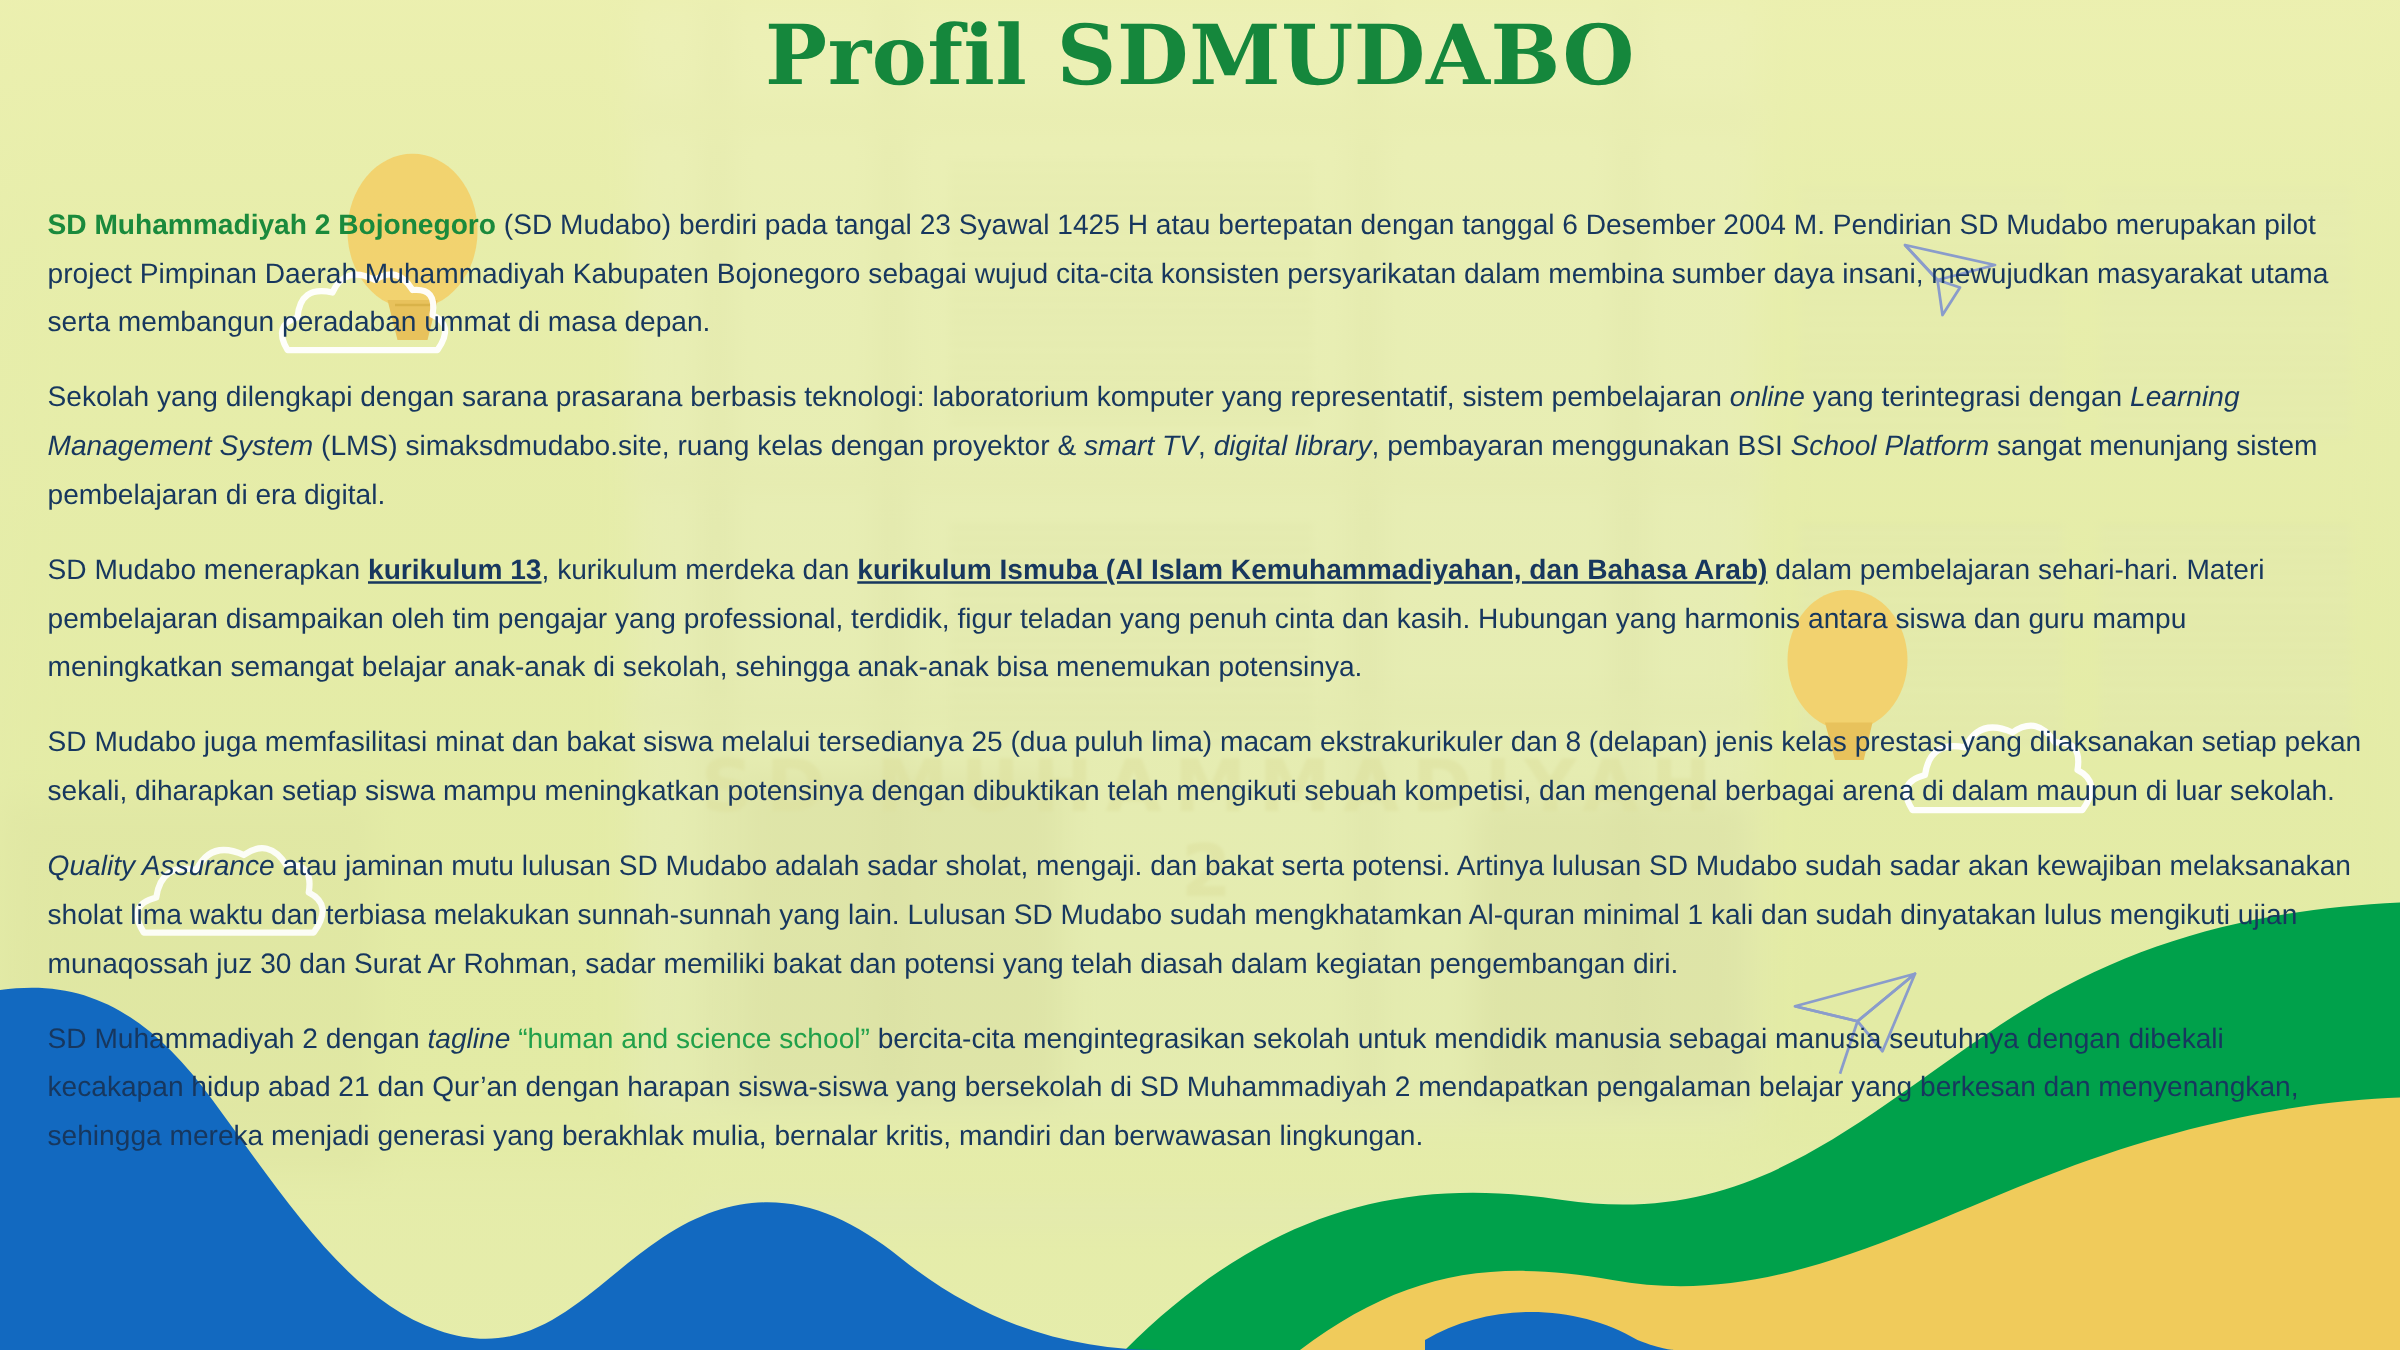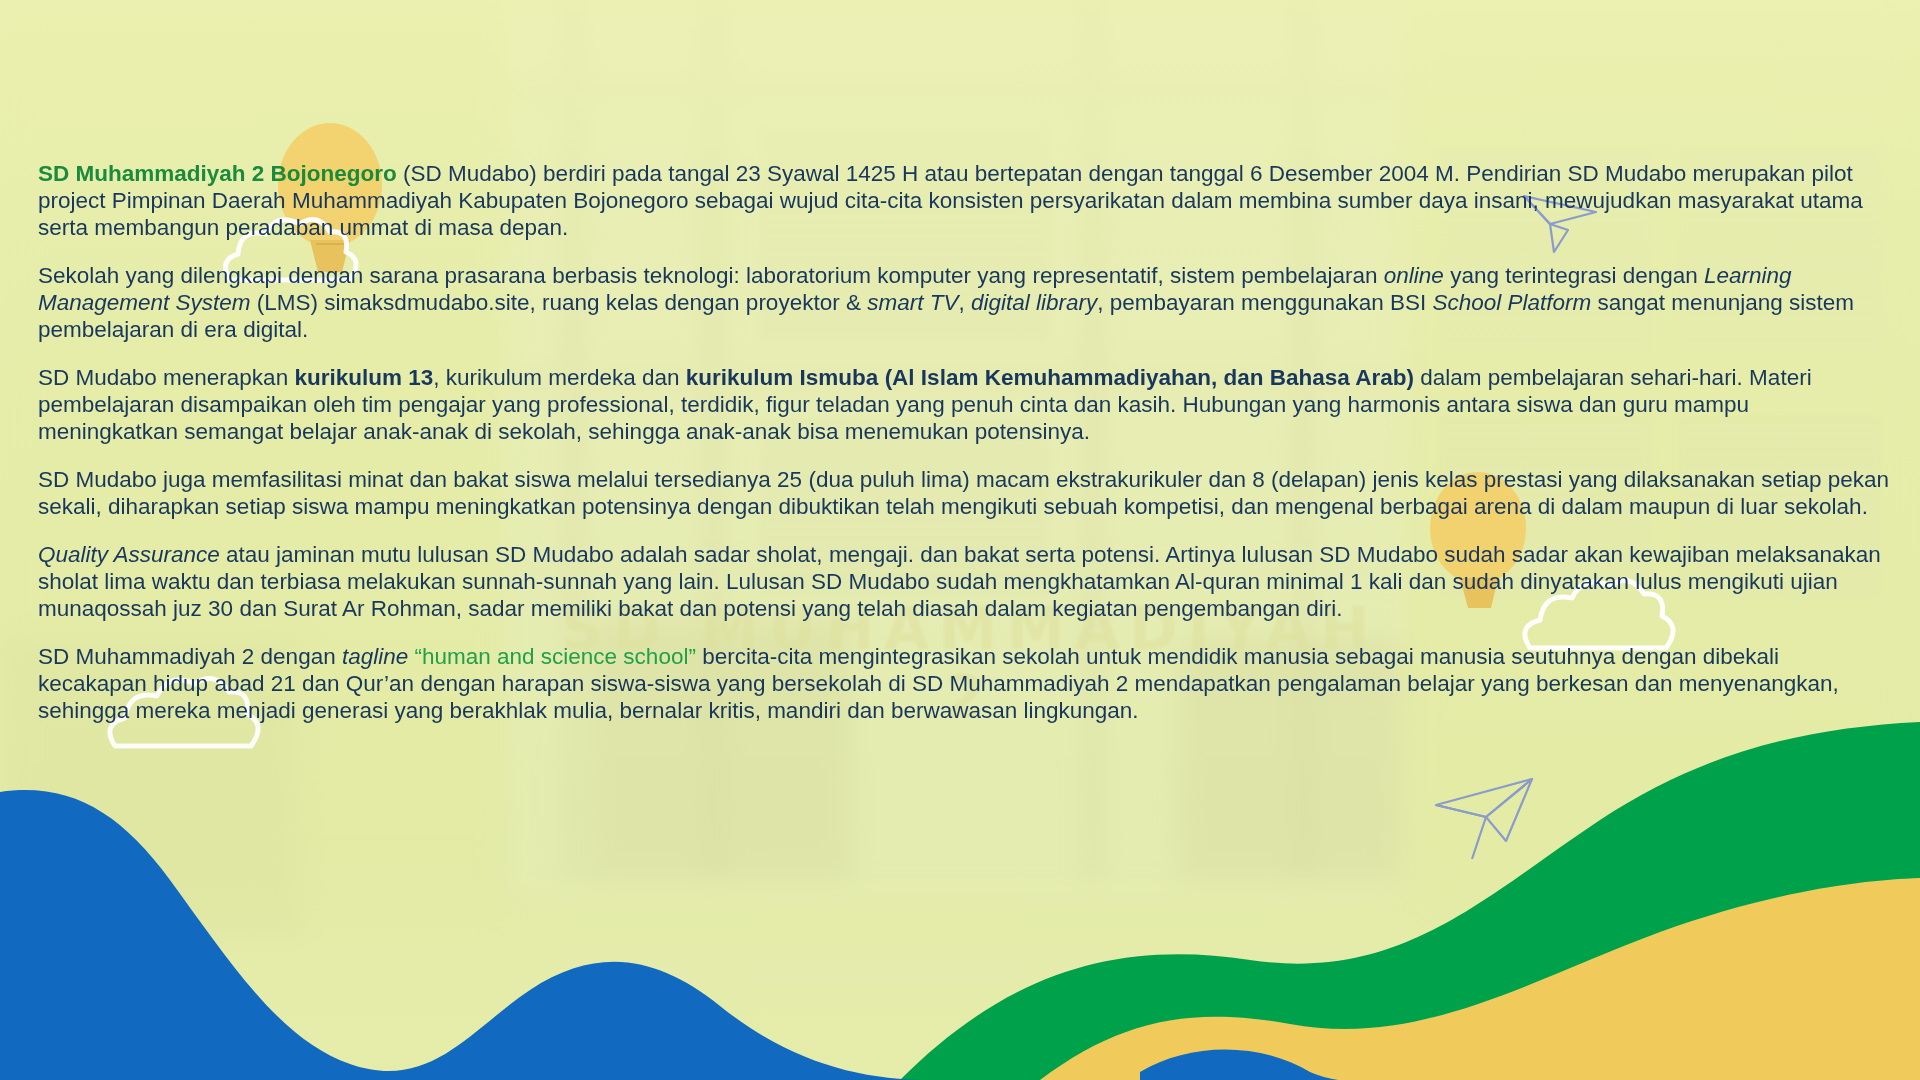--- a/index.html
+++ b/index.html
@@ -88,27 +88,27 @@
     line-height:1.05;
     color:#15873c;
     letter-spacing:.5px;
   }
 
   .body-text{
     position:absolute;
     left:38px;top:160px;width:1852px;
     color:#17375e;
     font-size:22.5px;
-    line-height:27px;
+    line-height:39px;
     font-family:"Liberation Sans",sans-serif;
   }
   .body-text p{margin:0 0 21px 0;}
   .body-text p:last-child{margin-bottom:12px;}
 
-  b,strong{font-weight:bold;}
+  b,strong{font-weight:bold;text-decoration:underline;}
   i,em{}
   .green-b{color:#1a8a3c;font-weight:bold;}
   .green-t{color:#21a04a;}
 </style>
 </head>
 <body>
 
 <div id="slide">
 
   <div class="photo-layer">
@@ -173,20 +173,21 @@
 
   <svg class="waves" viewBox="0 0 1920 360" preserveAspectRatio="none">
     <path d="M900,360 C1010,250 1120,220 1250,240 C1400,262 1480,180 1600,100 C1700,34 1800,8 1920,2 L1920,360 Z" fill="#00a14b"></path>
     <path d="M1040,360 C1120,300 1190,286 1290,304 C1420,328 1530,260 1660,212 C1770,172 1860,160 1920,158 L1920,360 Z" fill="#f0cb5b"></path>
     <path d="M0,72 C70,62 120,92 170,160 C230,242 280,320 350,344 C430,372 470,310 530,270 C600,224 660,238 720,286 C790,342 860,360 930,360 L1080,360 L1080,360 L0,360 Z" fill="#1269c0"></path>
     <path d="M1140,352 C1190,322 1260,322 1310,352 C1330,360 1340,360 1340,360 L1140,360 Z" fill="#1269c0"></path>
   </svg>
 
   <div class="content">
 
+    <div class="title">Profil SDMUDABO</div>
 
     <div class="body-text">
 
       <p>
         <span class="green-b">SD Muhammadiyah 2 Bojonegoro</span><span> (SD Mudabo) berdiri pada tangal 23 Syawal 1425 H atau bertepatan dengan tanggal 6 Desember 2004 M. Pendirian SD Mudabo merupakan pilot project Pimpinan Daerah Muhammadiyah Kabupaten Bojonegoro sebagai wujud cita-cita konsisten persyarikatan dalam membina sumber daya insani, mewujudkan masyarakat utama serta membangun peradaban ummat di masa depan.</span>
       </p>
 
       <p>
         <span>Sekolah yang dilengkapi dengan sarana prasarana berbasis teknologi: laboratorium komputer yang representatif, sistem pembelajaran </span><i>online</i><span> yang terintegrasi dengan </span><i>Learning Management  System</i><span> (LMS) simaksdmudabo.site, ruang kelas dengan proyektor &amp; </span><i>smart TV</i><span>, </span><i>digital library</i><span>, pembayaran menggunakan BSI </span><i>School Platform</i><span> sangat menunjang sistem pembelajaran di era digital.</span>
       </p>

